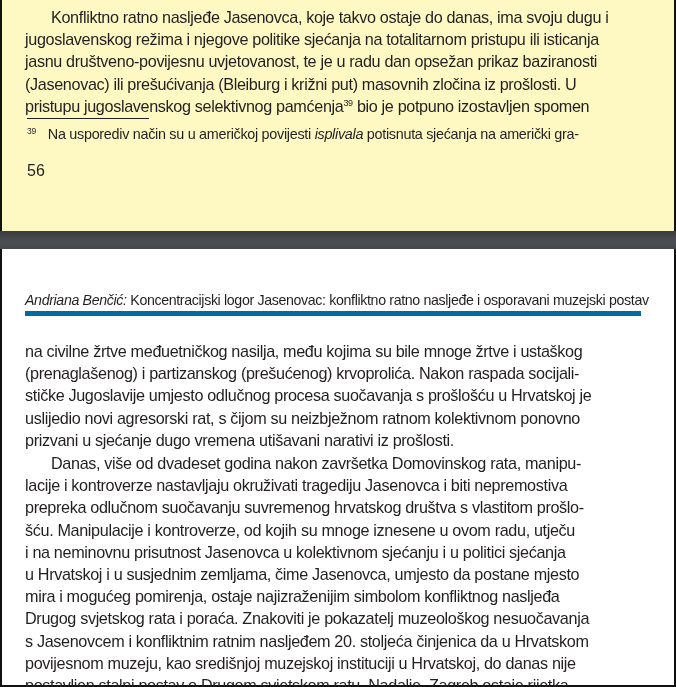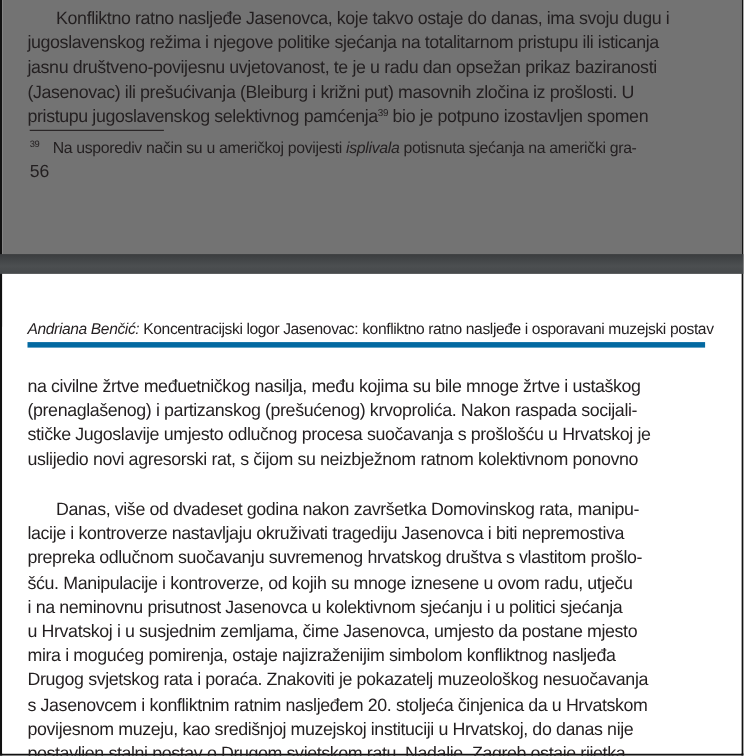--- a/index.html
+++ b/index.html
@@ -7,21 +7,21 @@
     width: 676px; height: 687px; position: relative; overflow: hidden;
     font-family: "Liberation Sans", "DejaVu Sans", sans-serif;
     color: #231f20;
   }
   .frame {
     position: absolute; left: 0; top: 0; width: 672px; height: 685px;
     border-left: 2px solid #111; border-right: 2px solid #111; border-bottom: 2px solid #111;
     background: #fff;
   }
   .page-top {
-    position: absolute; left: 2px; top: 0; width: 672px; height: 297px; background: #737373;
+    position: absolute; left: 2px; top: 0; width: 672px; height: 297px; background: #fef9c3;
   }
   .page-bottom {
     position: absolute; left: 2px; top: 249px; width: 672px; height: 436px; background: #fff;
   }
   .separator {
     position: absolute; left: 0; top: 231px; width: 676px; height: 18px;
     background: linear-gradient(#3a3c3e, #4c4f51 60%, #45484a);
   }
   .para {
     position: absolute; left: 25px; width: 616px;
@@ -31,21 +31,21 @@
   .line { display: block; white-space: nowrap; text-align: justify; text-align-last: justify; height: 22.2px; }
   .line.last { text-align-last: left; }
   .indent { text-indent: 26px; }
   sup { font-size: 9px; vertical-align: 6px; line-height: 0; }
   .fn-rule { position: absolute; left: 25px; top: 118px; width: 122px; height: 1px; background: #231f20; }
   .footnote {
     position: absolute; left: 25px; top: 121px; width: 620px;
     font-size: 14.4px; line-height: 20px; letter-spacing: -0.3px; white-space: nowrap;
   }
   .fn-num { font-size: 8.5px; vertical-align: 5px; margin-right: 12px; }
-  .page-number { position: absolute; left: 25px; top: 148px; font-size: 16px; }
+  .page-number { position: absolute; left: 25px; top: 162px; font-size: 16px; }
   .running-header {
     position: absolute; left: 25px; top: 292px; width: 616px;
     font-size: 14.2px; letter-spacing: -0.35px; white-space: nowrap;
     padding-bottom: 3px; border-bottom: 5px solid #0369a1;
   }
   .running-header .author { font-style: italic; }
   i { font-style: italic; }
 </style>
 </head>
 <body>
@@ -73,20 +73,21 @@
 
 <div class="running-header">
   <span class="author">Andriana Benčić:</span><span> Koncentracijski logor Jasenovac: konfliktno ratno nasljeđe i osporavani muzejski postav</span>
 </div>
 
 <div class="para" style="top:340px;">
   <span class="line" style="word-spacing: 0px; text-align-last: left;">na civilne žrtve međuetničkog nasilja, među kojima su bile mnoge žrtve i ustaškog</span>
   <span class="line" style="word-spacing: 0px; text-align-last: left;">(prenaglašenog) i partizanskog (prešućenog) krvoprolića. Nakon raspada socijali-</span>
   <span class="line" style="word-spacing: 0px; text-align-last: left;">stičke Jugoslavije umjesto odlučnog procesa suočavanja s prošlošću u Hrvatskoj je</span>
   <span class="line" style="word-spacing: 0px; text-align-last: left;">uslijedio novi agresorski rat, s čijom su neizbježnom ratnom kolektivnom ponovno</span>
+  <span class="line last">prizvani u sjećanje dugo vremena utišavani narativi iz prošlosti.</span>
 </div>
 
 <div class="para" style="top:452px;">
   <span class="line indent" style="word-spacing: 0px; text-align-last: left;">Danas, više od dvadeset godina nakon završetka Domovinskog rata, manipu-</span>
   <span class="line" style="word-spacing: 0px; text-align-last: left;">lacije i kontroverze nastavljaju okruživati tragediju Jasenovca i biti nepremostiva</span>
   <span class="line" style="word-spacing: 0px; text-align-last: left;">prepreka odlučnom suočavanju suvremenog hrvatskog društva s vlastitom prošlo-</span>
   <span class="line" style="word-spacing: 0px; text-align-last: left;">šću. Manipulacije i kontroverze, od kojih su mnoge iznesene u ovom radu, utječu</span>
   <span class="line" style="word-spacing: 0px; text-align-last: left;">i na neminovnu prisutnost Jasenovca u kolektivnom sjećanju i u politici sjećanja</span>
   <span class="line" style="word-spacing: 0px; text-align-last: left;">u Hrvatskoj i u susjednim zemljama, čime Jasenovca, umjesto da postane mjesto</span>
   <span class="line" style="word-spacing: 0px; text-align-last: left;">mira i mogućeg pomirenja, ostaje najizraženijim simbolom konfliktnog nasljeđa</span>

